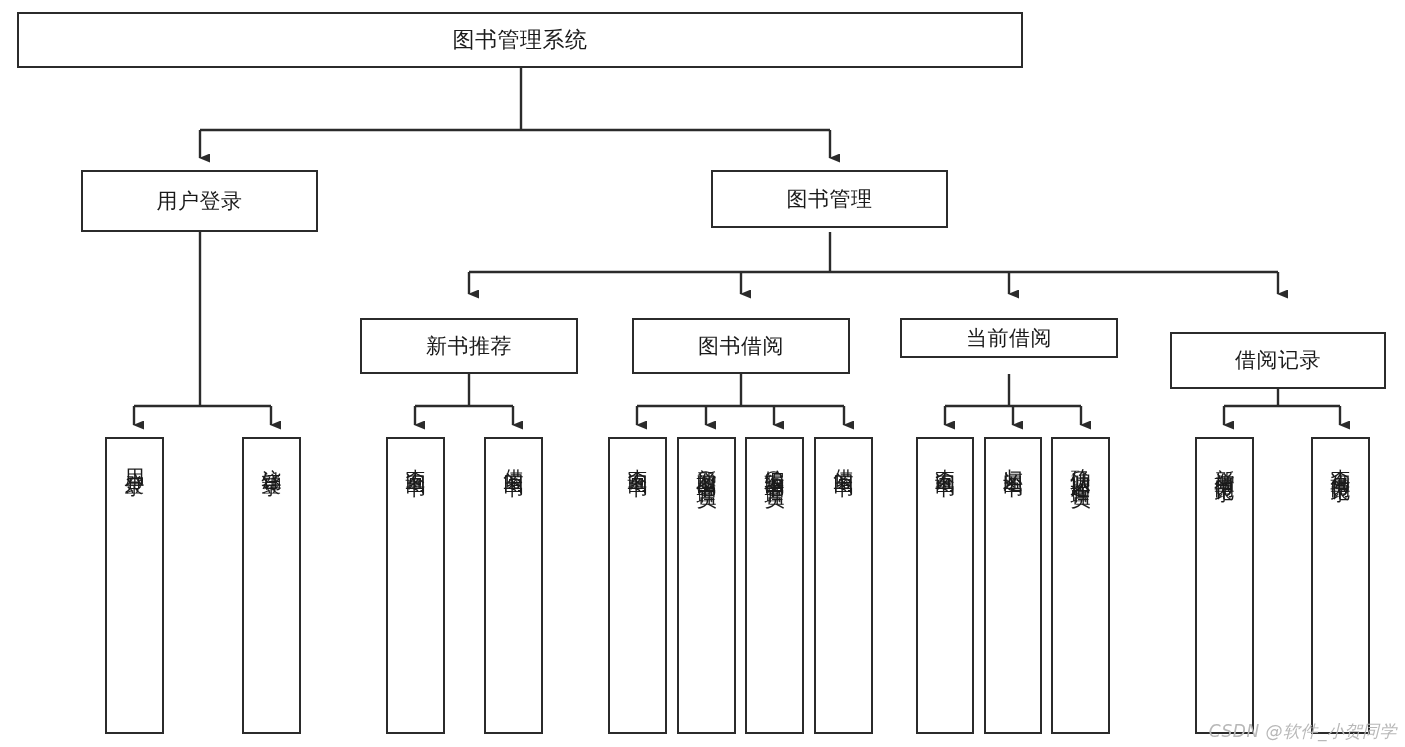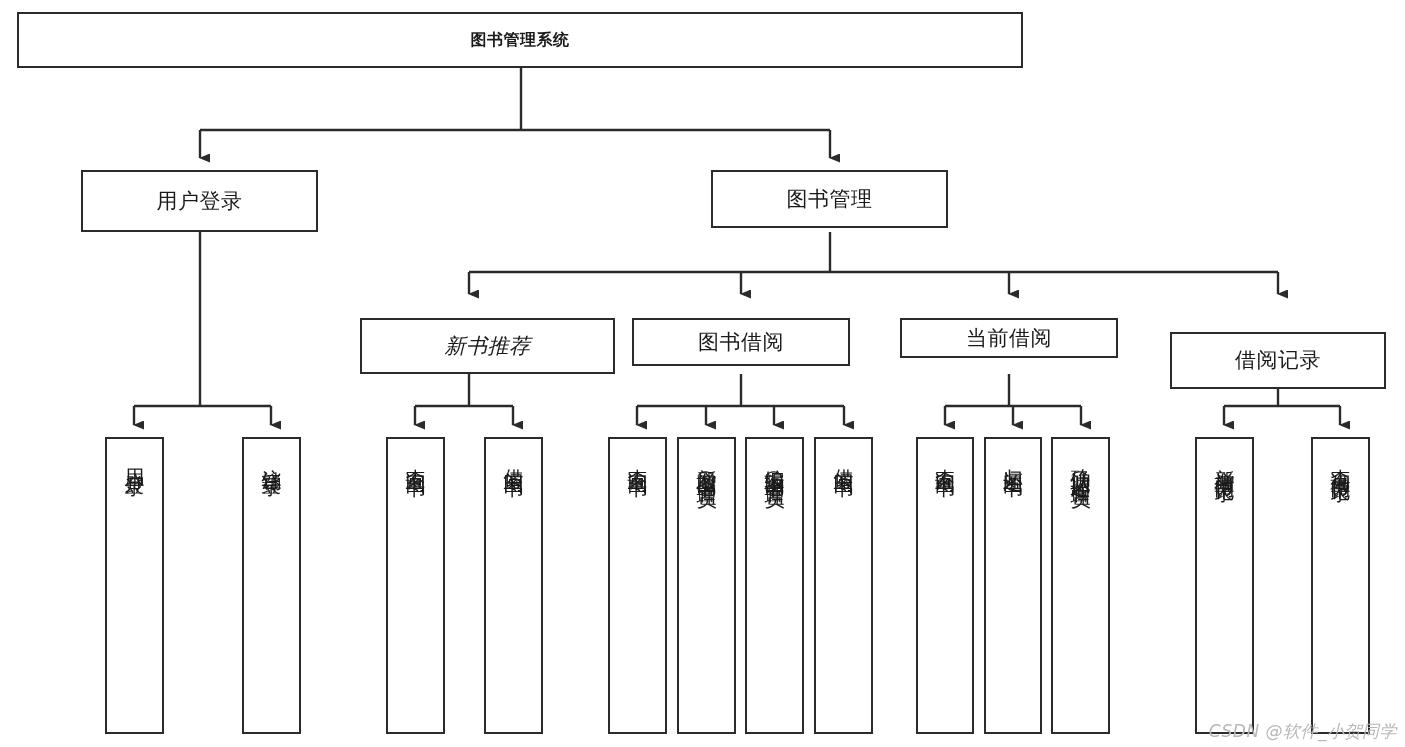--- a/index.html
+++ b/index.html
@@ -28,21 +28,21 @@
     display:block;
     text-align:center;
     line-height:1.18;
     white-space:nowrap;
   }
   
   .node.h .lbl{
     font-size:21px;
     letter-spacing:0.5px;
   }
-  .node.title .lbl{ font-size:16px;font-weight:bold; }
+  .node.title .lbl{ font-size:22px; }
   
   .node.v{
     align-items:flex-start;
     padding-top:14px;
   }
   .node.v .lbl{
     writing-mode:vertical-rl;
     text-orientation:upright;
     font-size:20px;
     line-height:1.05;
@@ -128,25 +128,25 @@
   </div>
 
   <div class="node h" style="left:81px; top:170px; width:237px; height:62px;">
     <span class="lbl">用户登录</span>
   </div>
 
   <div class="node h" style="left:711px; top:170px; width:237px; height:58px;">
     <span class="lbl">图书管理</span>
   </div>
 
-  <div class="node h" style="left:360px; top:318px; width:255px; height:56px;font-style:italic;">
+  <div class="node h" style="left:360px; top:318px; width:218px; height:56px;">
     <span class="lbl">新书推荐</span>
   </div>
 
-  <div class="node h" style="left:632px; top:318px; width:218px; height:48px;">
+  <div class="node h" style="left:632px; top:318px; width:218px; height:56px;">
     <span class="lbl">图书借阅</span>
   </div>
 
   <div class="node h" style="left:900px; top:318px; width:218px; height:40px;">
     <span class="lbl">当前借阅</span>
   </div>
 
   <div class="node h" style="left:1170px; top:332px; width:216px; height:57px;">
     <span class="lbl">借阅记录</span>
   </div>

